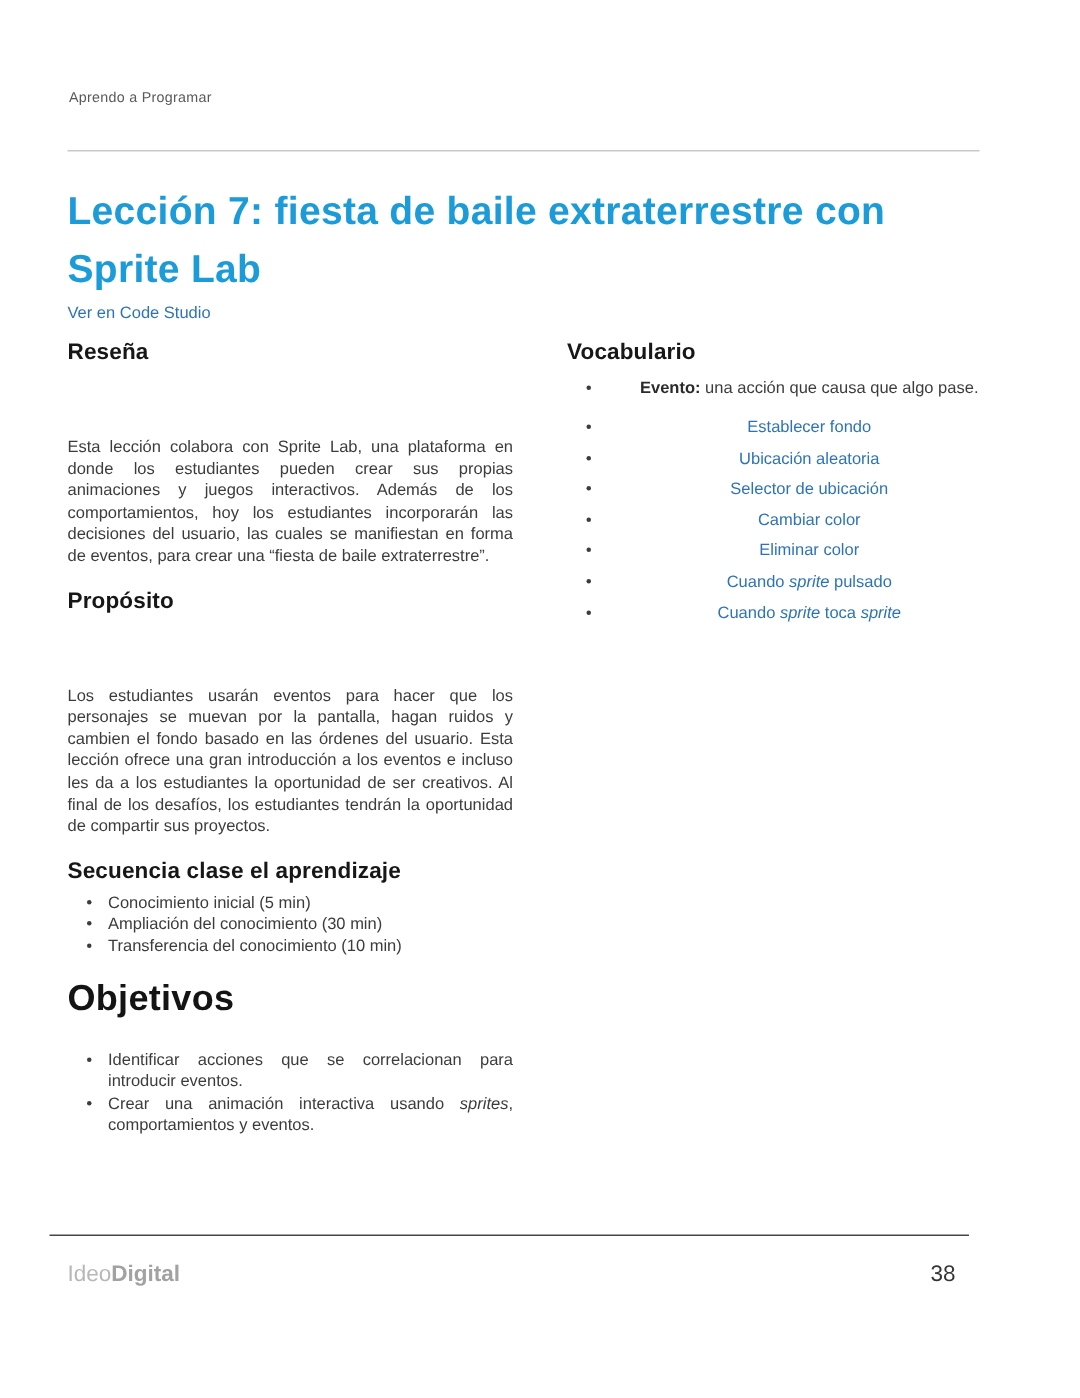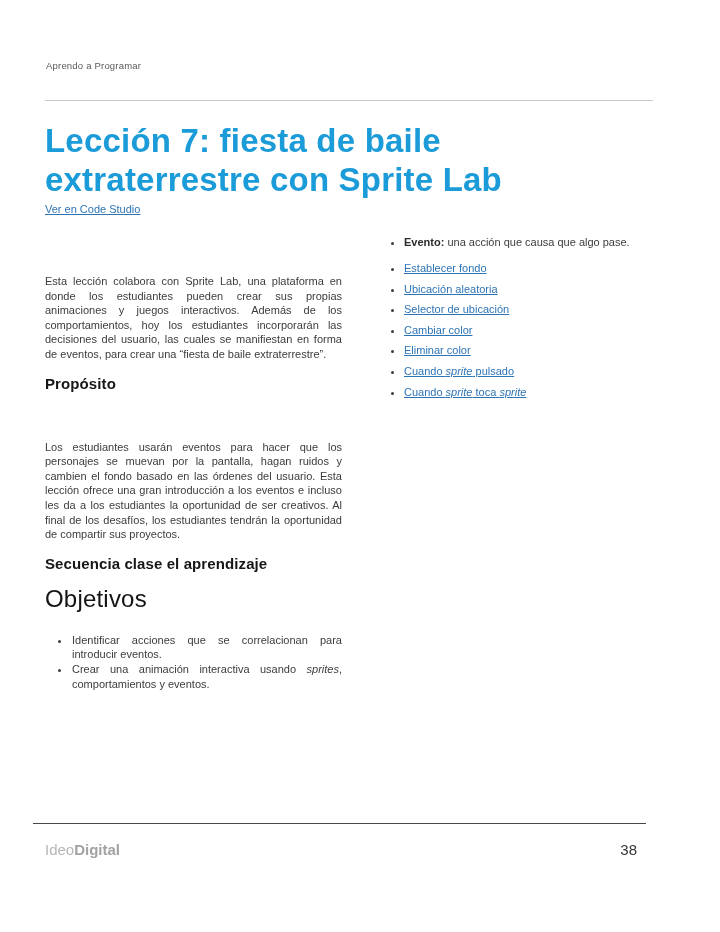--- a/index.html
+++ b/index.html
@@ -19,26 +19,26 @@
     font-size: 9.5px; color: #595959; letter-spacing: .2px;
   }
   .header-rule {
     position: absolute; top: 100px; left: 45px; width: 608px;
     border-top: 1.5px solid #c9c9c9;
   }
 
   
   .lesson-title {
     position: absolute; top: 121px; left: 45px; width: 620px;
-    font-size: 33px; font-weight: bold; color: #1b9bd8;
+    font-size: 26px; font-weight: bold; color: #1b9bd8;
     line-height: 39px; letter-spacing: .2px;
   }
   .view-link-wrap { position: absolute; top: 203px; left: 45px; font-size: 11px; }
   a.doc-link {
-    color: #2e74b5; text-decoration: underline; cursor: pointer;
+    color: #2e74b5; cursor: pointer;
   }
 
   
   .columns {
     position: absolute; top: 226px; left: 45px; width: 630px;
     display: flex; gap: 36px;
   }
   .col-left  { width: 297px; }
   .col-right { width: 297px; }
 
@@ -51,24 +51,24 @@
     font-size: 11px; line-height: 14.6px; text-align: justify; color: #3c3c3c; margin-top: 48px;
   }
   ul.doc-list {
     list-style: disc outside; padding-left: 26px; margin-top: 2px;
   }
   ul.doc-list li {
     font-size: 11px; line-height: 14.6px; color: #3c3c3c; text-align: justify;
     padding-left: 1px;
   }
   ul.links-list { list-style: disc outside; padding-left: 26px; margin-top: 10px; }
-  ul.links-list li { font-size: 11px; line-height: 13px; margin-bottom: 7.6px; }
+  ul.links-list li { font-size: 11px; line-height: 13px; margin-bottom: 7.6px; text-align: center; }
 
   h1.big-h {
-    font-size: 24px; font-weight: normal; color: #141414;
+    font-size: 24px; font-weight: bold; color: #141414;
     margin: 9px 0 20px 0; letter-spacing: .2px;
   }
   .it { font-style: italic; }
   .b  { font-weight: bold; color: #2b2b2b; }
 
   
   .footer-rule {
     position: absolute; top: 823px; left: 33px; width: 613px;
     border-top: 1.5px solid #474747;
   }
@@ -93,46 +93,53 @@
 
   <div class="view-link-wrap">
     <a class="doc-link">Ver en Code Studio</a>
   </div>
 
   <div class="columns">
 
     <div class="col-left">
 
       <div class="section">
+        <h2 class="section-h">Reseña</h2>
         <p class="body-text">Esta lección colabora con Sprite Lab, una plataforma en donde los estudiantes pueden crear sus propias animaciones y juegos interactivos. Además de los comportamientos, hoy los estudiantes incorporarán las decisiones del usuario, las cuales se manifiestan en forma de eventos, para crear una “fiesta de baile extraterrestre”.</p>
       </div>
 
       <div class="section">
         <h2 class="section-h">Propósito</h2>
         <p class="body-text">Los estudiantes usarán eventos para hacer que los personajes se muevan por la pantalla, hagan ruidos y cambien el fondo basado en las órdenes del usuario. Esta lección ofrece una gran introducción a los eventos e incluso les da a los estudiantes la oportunidad de ser creativos. Al final de los desafíos, los estudiantes tendrán la oportunidad de compartir sus proyectos.</p>
       </div>
 
       <div class="section">
         <h2 class="section-h">Secuencia clase el aprendizaje</h2>
+        <ul class="doc-list">
+          <li>Conocimiento inicial (5 min)</li>
+          <li>Ampliación del conocimiento (30 min)</li>
+          <li>Transferencia del conocimiento (10 min)</li>
+        </ul>
       </div>
 
       <div class="section">
         <h1 class="big-h">Objetivos</h1>
         <ul class="doc-list">
           <li>Identificar acciones que se correlacionan para introducir eventos.</li>
           <li><span>Crear una animación interactiva usando </span><span class="it">sprites</span><span>, comportamientos y eventos.</span></li>
         </ul>
       </div>
 
     </div>
 
     <div class="col-right">
 
 
       <div class="section">
+        <h2 class="section-h">Vocabulario</h2>
         <ul class="links-list">
           <li><span class="b">Evento:</span><span> una acción que causa que algo pase.</span></li>
         </ul>
       </div>
 
       <div class="section">
         <ul class="links-list">
           <li><a class="doc-link">Establecer fondo</a></li>
           <li><a class="doc-link">Ubicación aleatoria</a></li>
           <li><a class="doc-link">Selector de ubicación</a></li>

